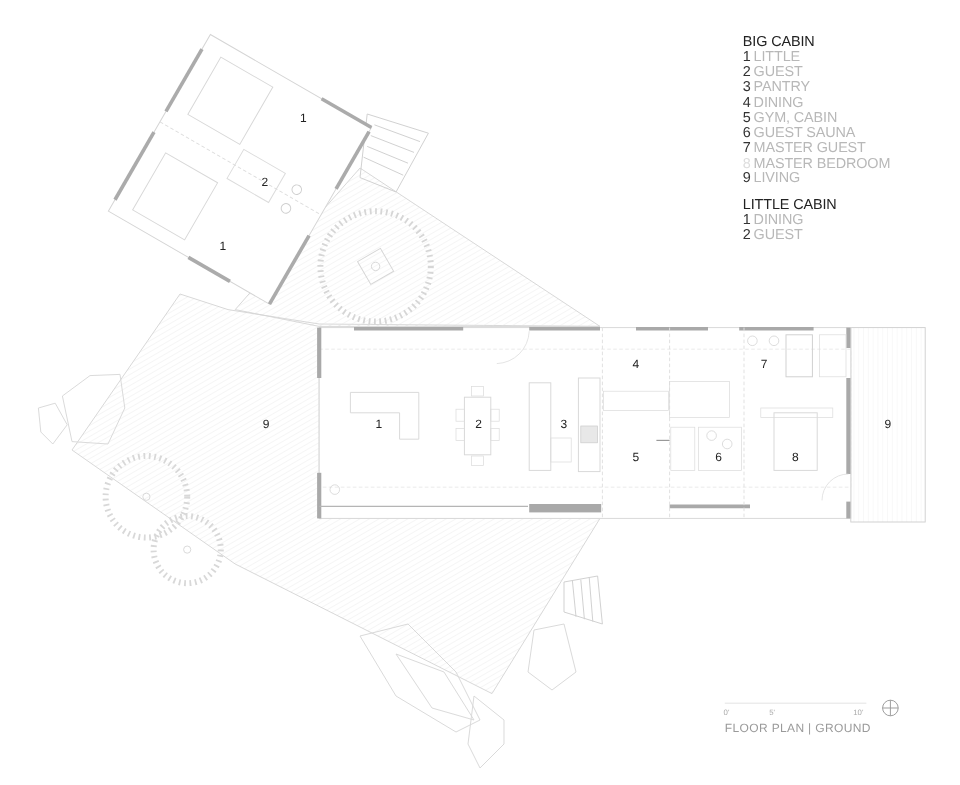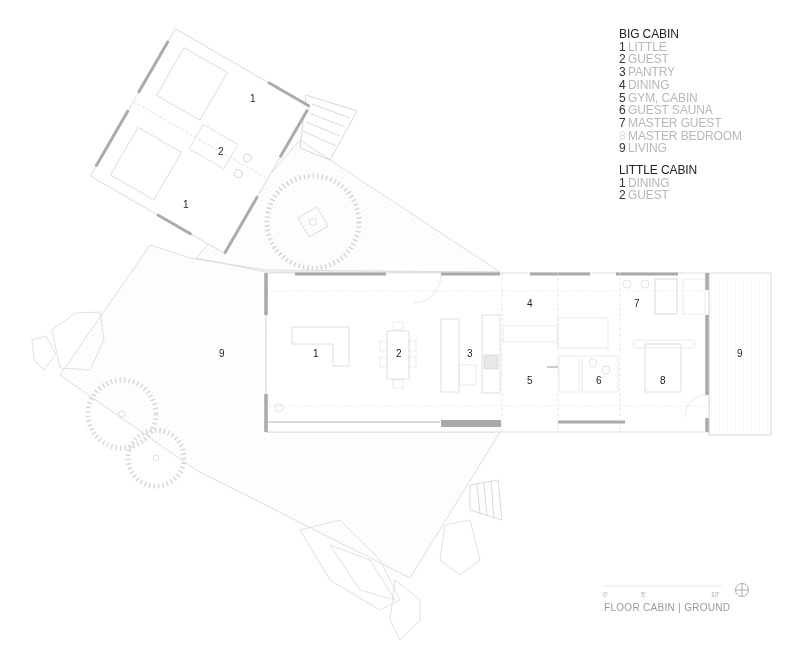--- a/index.html
+++ b/index.html
@@ -194,13 +194,13 @@
   <div class="row"><span class="n">9</span><span class="lbl">LIVING</span></div>
   <div class="gap"></div>
   <div class="head">LITTLE CABIN</div>
   <div class="row"><span class="n">1</span><span class="lbl">DINING</span></div>
   <div class="row"><span class="n">2</span><span class="lbl">GUEST</span></div>
 </div>
 
 <span class="scale-lbl" style="left:603px;">0'</span>
 <span class="scale-lbl" style="left:641px;">5'</span>
 <span class="scale-lbl" style="left:711px;">10'</span>
-<div class="title">FLOOR CABIN | GROUND</div>
+<div class="title">FLOOR PLAN | GROUND</div>
 
 </body></html>

